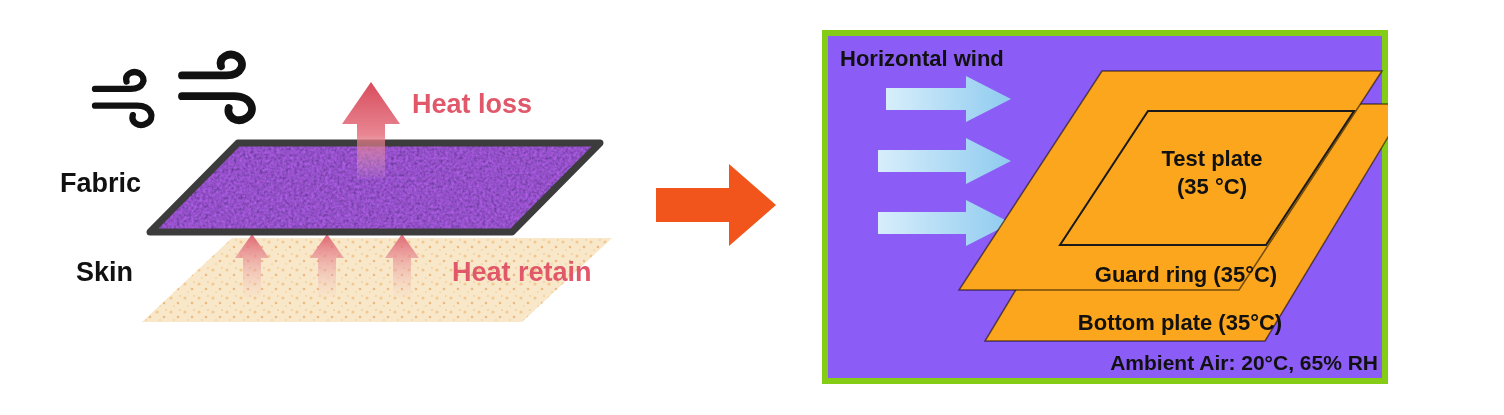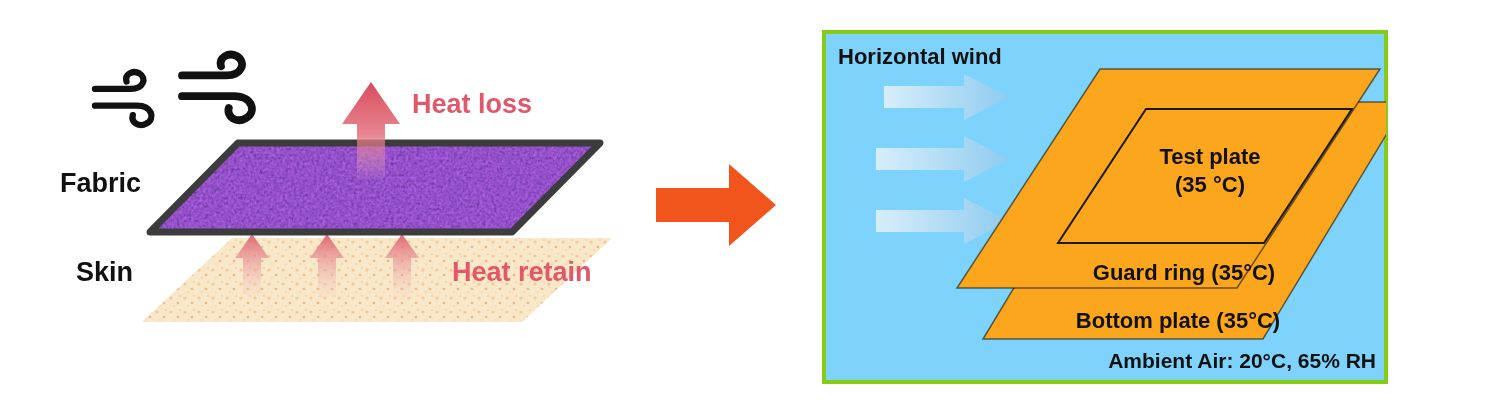--- a/index.html
+++ b/index.html
@@ -9,23 +9,23 @@
     background:#ffffff;
     font-family:"Liberation Sans", sans-serif;
     overflow:hidden;
   }
   svg text{font-family:"Liberation Sans", sans-serif;}
   .left-svg{position:absolute;left:0;top:0;}
   .panel{
     position:absolute;
     left:822px;top:30px;
     width:566px;height:354px;
-    border:4px solid #84cc16;
+    border:6px solid #84cc16;
     box-sizing:border-box;
-    background:#7dd3fc;
+    background:#8b5cf6;
   }
   .panel svg{position:absolute;left:0;top:0;}
 </style>
 </head>
 <body>
 
 <div id="canvas">
 
   <svg class="left-svg" width="800" height="415" viewBox="0 0 800 415">
     <defs>

